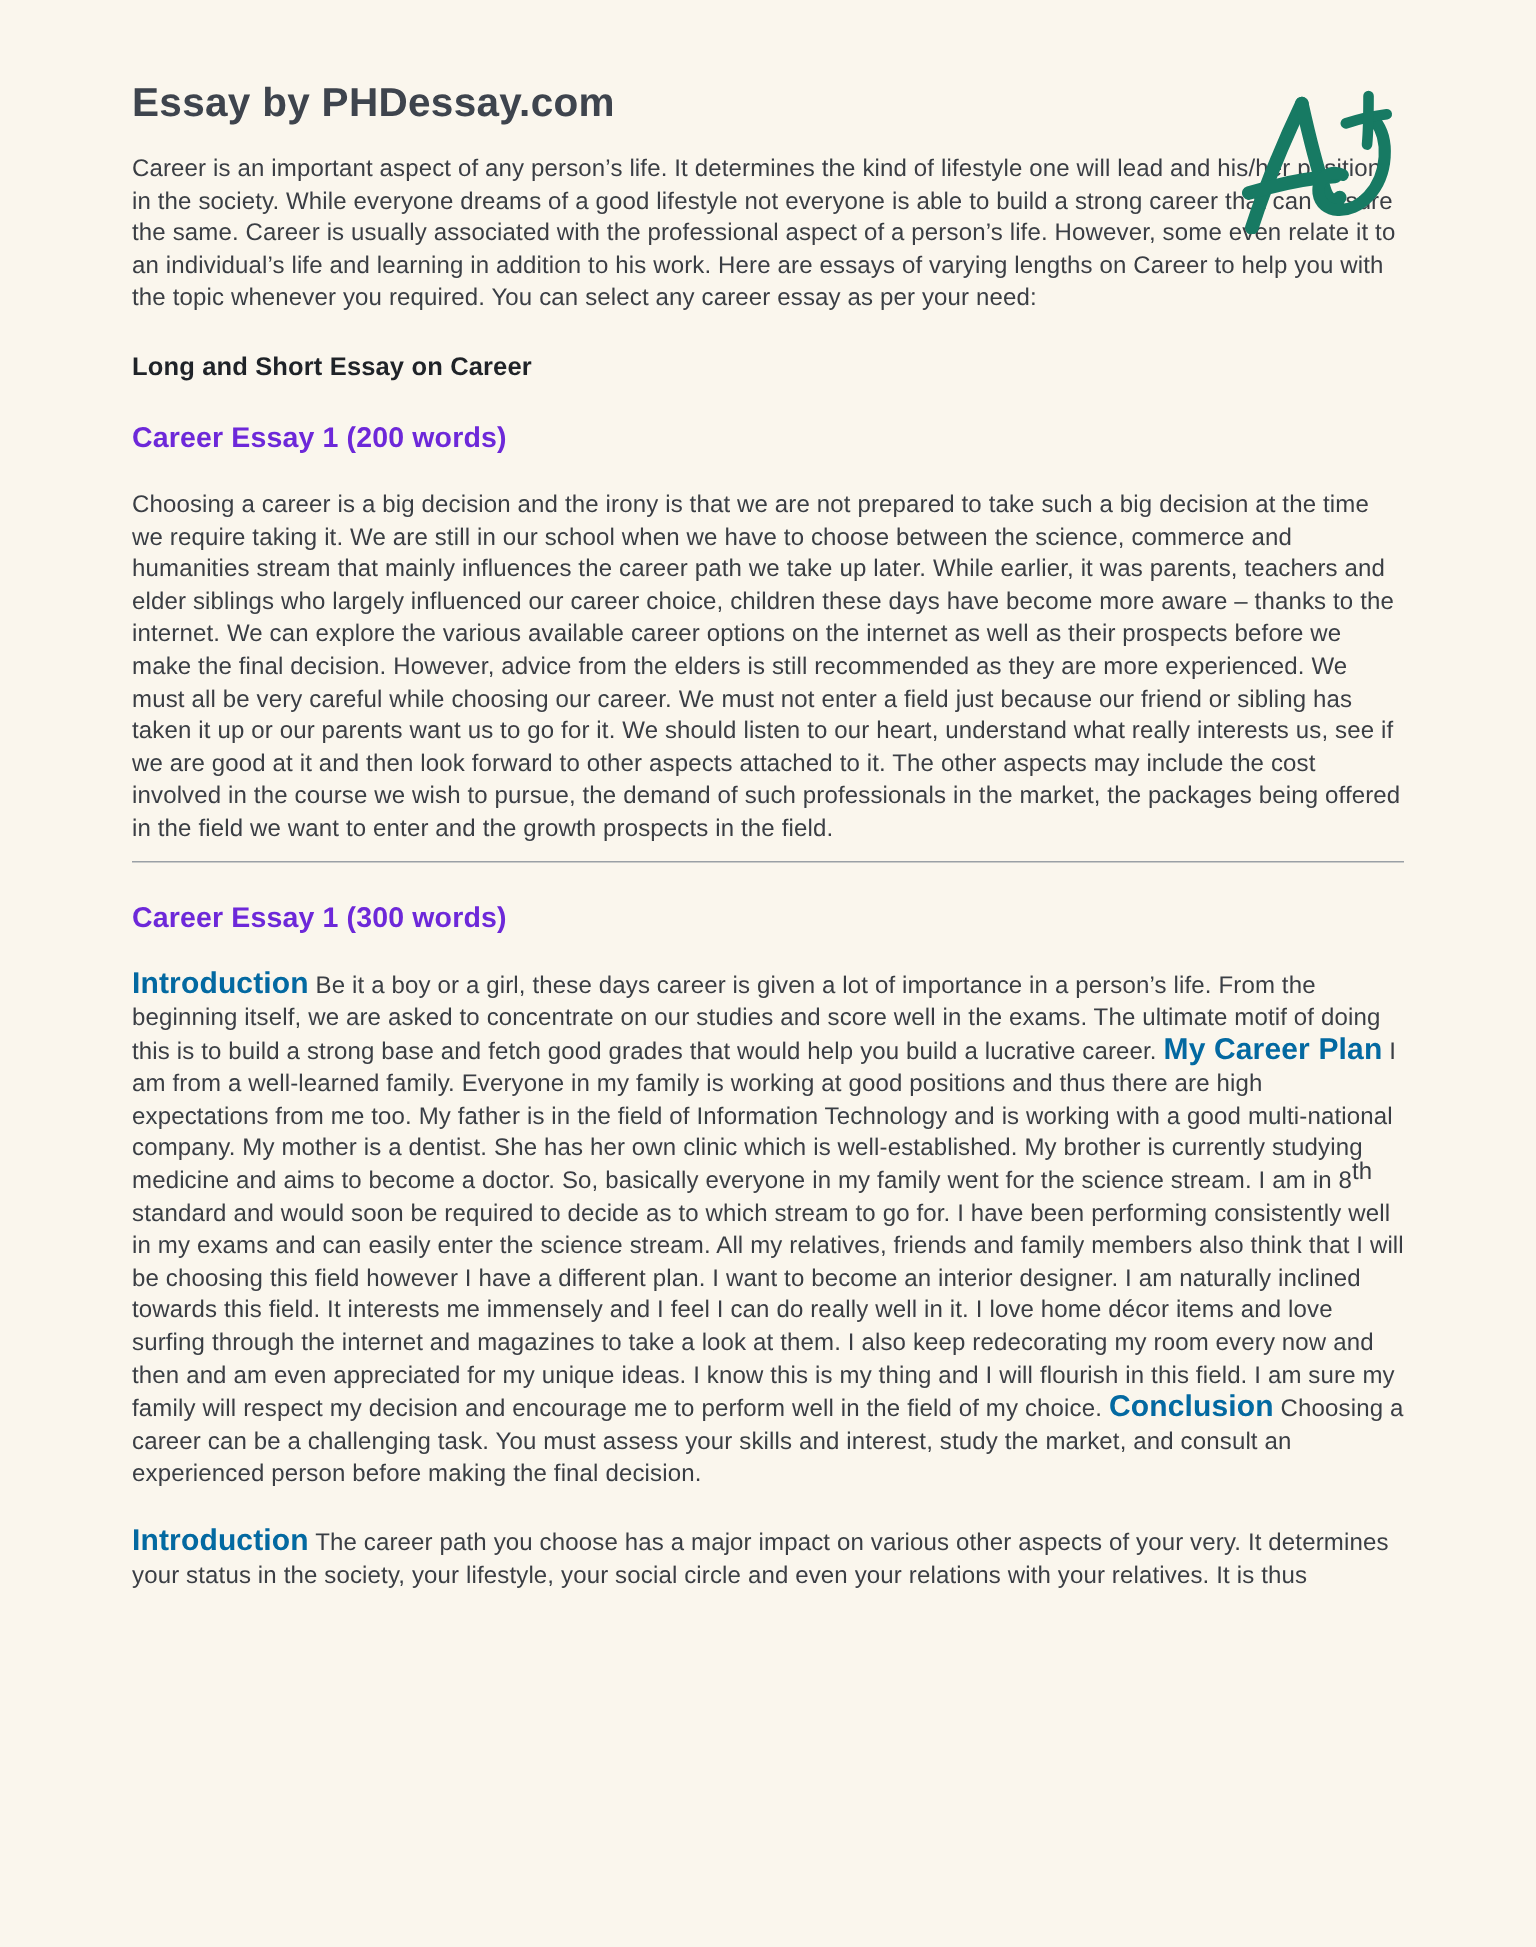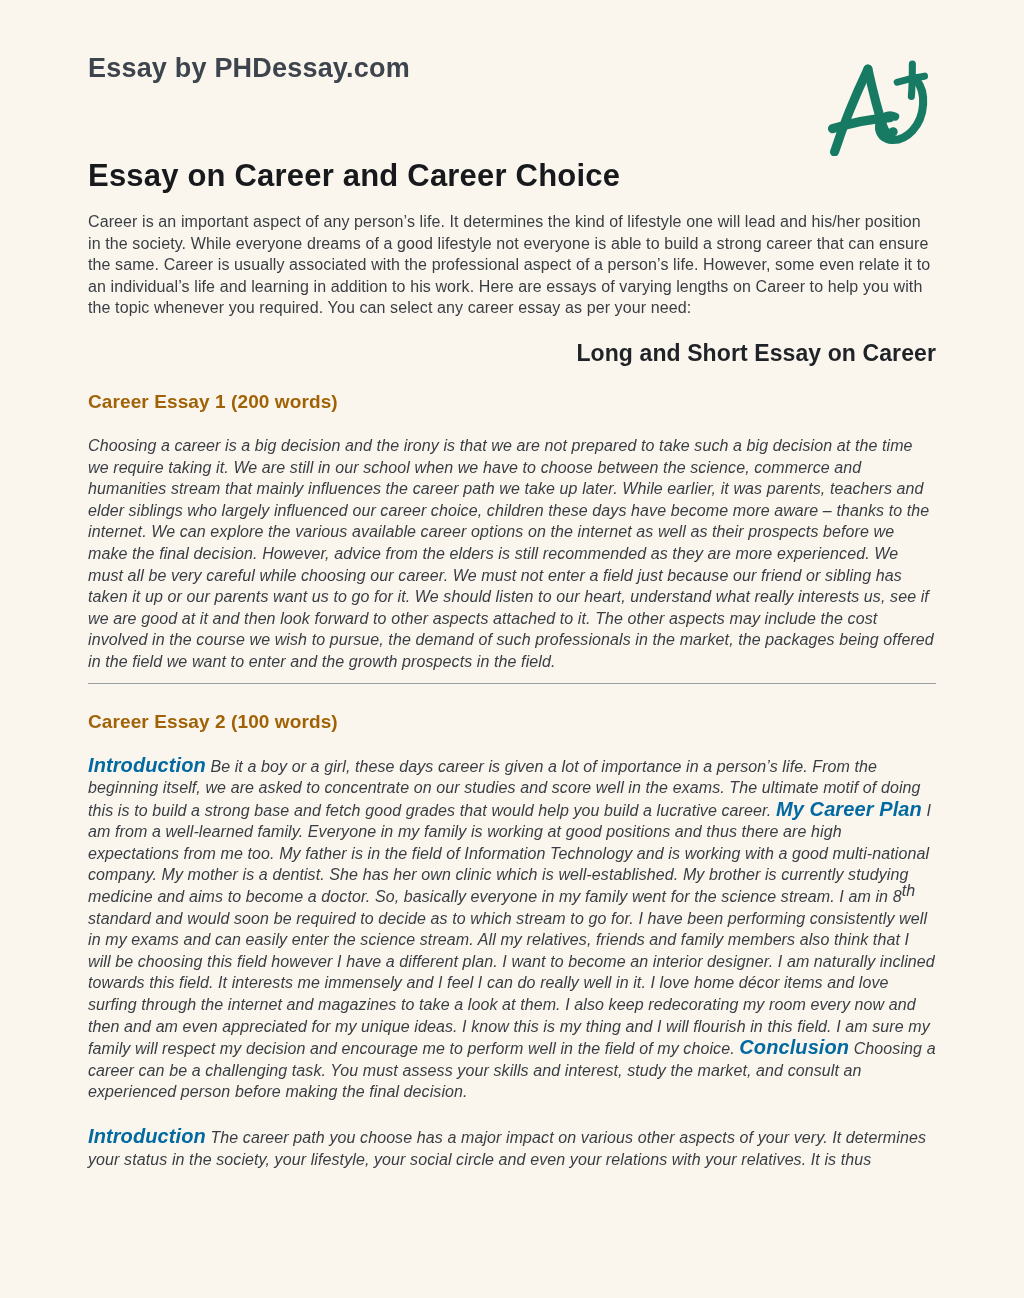--- a/index.html
+++ b/index.html
@@ -56,37 +56,35 @@
   }
   p.body-text {
     margin: 18px 0 0 0;
     font-size: 16px;
     line-height: 21.6px;
     color: #3a3e44;
     letter-spacing: 0.1px;
   }
   p.essay-body {
     margin-top: 23px;
-    font-style: italic;
   }
   h3.section-heading {
     margin: 24px 0 0 0;
-    font-size: 23px;
+    font-size: 17px;
     line-height: 21px;
     font-weight: 700;
     color: #1f2328;
     letter-spacing: 0.1px;
-    text-align: right;
   }
   h3.essay-heading {
     margin: 27px 0 0 0;
     font-size: 19px;
     line-height: 21px;
     font-weight: 700;
-    color: #a16207;
+    color: #6d28d9;
     letter-spacing: 0.1px;
   }
   hr.divider {
     border: none;
     border-top: 1px solid #9aa0a6;
     margin: 10px 0 12px 0;
     width: 100%;
   }
   .inline-label {
     font-weight: 700;
@@ -117,32 +115,31 @@
       <path d="M5 68 C25 62 44 58 62 57" stroke-width="9"></path>
 
       <path d="M88 20 C98 32 97 56 84 70 C72 83 53 82 51 68 C50 58 59 52 67 56" stroke-width="8"></path>
 
       <path d="M69 22 C78 19 88 17 96 16" stroke-width="7"></path>
 
       <path d="M84 4 C84 14 84 26 83 36" stroke-width="7"></path>
     </svg>
   </span>
 
-  <h2 class="page-title">Essay on Career and Career Choice</h2>
 
   <p class="body-text">Career is an important aspect of any person’s life. It determines the kind of lifestyle one will lead and his/her position in the society. While everyone dreams of a good lifestyle not everyone is able to build a strong career that can ensure the same. Career is usually associated with the professional aspect of a person’s life. However, some even relate it to an individual’s life and learning in addition to his work. Here are essays of varying lengths on Career to help you with the topic whenever you required. You can select any career essay as per your need:</p>
 
   <h3 class="section-heading">Long and Short Essay on Career</h3>
 
   <h3 class="essay-heading">Career Essay 1 (200 words)</h3>
 
   <p class="body-text essay-body">Choosing a career is a big decision and the irony is that we are not prepared to take such a big decision at the time we require taking it. We are still in our school when we have to choose between the science, commerce and humanities stream that mainly influences the career path we take up later. While earlier, it was parents, teachers and elder siblings who largely influenced our career choice, children these days have become more aware – thanks to the internet. We can explore the various available career options on the internet as well as their prospects before we make the final decision. However, advice from the elders is still recommended as they are more experienced. We must all be very careful while choosing our career. We must not enter a field just because our friend or sibling has taken it up or our parents want us to go for it. We should listen to our heart, understand what really interests us, see if we are good at it and then look forward to other aspects attached to it. The other aspects may include the cost involved in the course we wish to pursue, the demand of such professionals in the market, the packages being offered in the field we want to enter and the growth prospects in the field.</p>
 
   <hr class="divider">
 
-  <h3 class="essay-heading">Career Essay 2 (100 words)</h3>
+  <h3 class="essay-heading">Career Essay 1 (300 words)</h3>
 
   <p class="body-text essay-body"><span class="inline-label">Introduction</span><span> Be it a boy or a girl, these days career is given a lot of importance in a person’s life. From the beginning itself, we are asked to concentrate on our studies and score well in the exams. The ultimate motif of doing this is to build a strong base and fetch good grades that would help you build a lucrative career. </span><span class="inline-label">My Career Plan</span><span> I am from a well-learned family. Everyone in my family is working at good positions and thus there are high expectations from me too. My father is in the field of Information Technology and is working with a good multi-national company. My mother is a dentist. She has her own clinic which is well-established. My brother is currently studying medicine and aims to become a doctor. So, basically everyone in my family went for the science stream. I am in 8</span><sup class="ordinal">th</sup><span> standard and would soon be required to decide as to which stream to go for. I have been performing consistently well in my exams and can easily enter the science stream. All my relatives, friends and family members also think that I will be choosing this field however I have a different plan. I want to become an interior designer. I am naturally inclined towards this field. It interests me immensely and I feel I can do really well in it. I love home décor items and love surfing through the internet and magazines to take a look at them. I also keep redecorating my room every now and then and am even appreciated for my unique ideas. I know this is my thing and I will flourish in this field. I am sure my family will respect my decision and encourage me to perform well in the field of my choice. </span><span class="inline-label">Conclusion</span><span> Choosing a career can be a challenging task. You must assess your skills and interest, study the market, and consult an experienced person before making the final decision.</span></p>
 
 
   <p class="body-text essay-body"><span class="inline-label">Introduction</span><span> The career path you choose has a major impact on various other aspects of your very. It determines your status in the society, your lifestyle, your social circle and even your relations with your relatives. It is thus</span></p>
 
 </div>
 
 </body></html>

